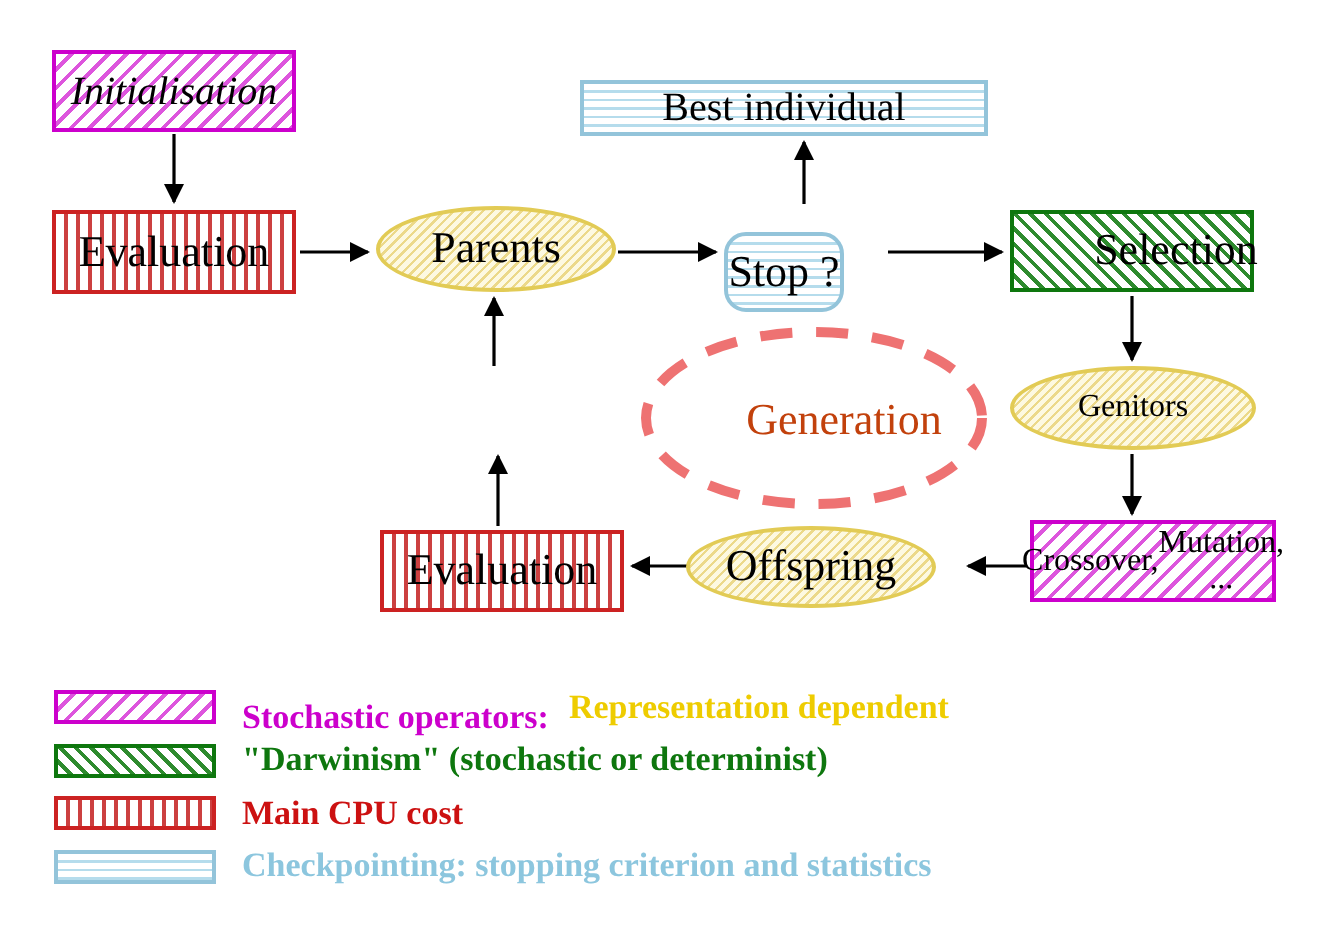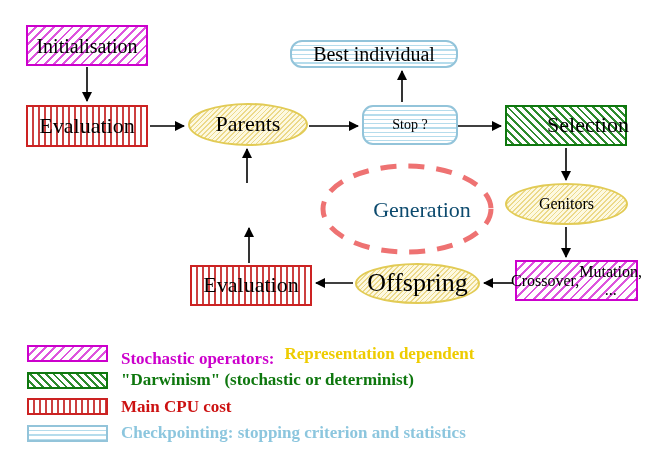--- a/index.html
+++ b/index.html
@@ -46,37 +46,37 @@
     border: 2px solid #93c4da;
   }
   .hatch-yellow {
     background: repeating-linear-gradient(135deg, #fdf9e1 0px, #fdf9e1 2.2px, #ecd98a 2.2px, #ecd98a 3.4px);
     border: 2px solid #e2cb55;
   }
   .ellipse { border-radius: 50%; }
   .rounded { border-radius: 11px; }
 
   
-  #node-initialisation   { left: 26px;  top: 25px;  width: 122px; height: 41px; font-size: 20px; }
+  #node-initialisation   { left: 26px;  top: 25px;  width: 122px; height: 41px; font-size: 20px; font-style: italic; }
   #node-evaluation-top   { left: 26px;  top: 105px; width: 122px; height: 42px; font-size: 22px; }
   #node-parents          { left: 188px; top: 103px; width: 120px; height: 43px; font-size: 22px; }
-  #node-best-individual  { left: 290px; top: 40px;  width: 168px; height: 28px; font-size: 20px; border-radius: 12px; }
-  #node-stop             { left: 362px; top: 105px; width: 96px;  height: 40px; font-size: 14px; }
+  #node-best-individual  { left: 290px; top: 40px;  width: 204px; height: 28px; font-size: 20px; }
+  #node-stop             { left: 362px; top: 116px; width: 60px;  height: 40px; font-size: 22px; }
   #node-selection        { left: 505px; top: 105px; width: 122px; height: 41px; font-size: 22px; }
   #node-genitors         { left: 505px; top: 183px; width: 123px; height: 42px; font-size: 16px; }
   #node-crossover        { left: 515px; top: 260px; width: 123px; height: 41px; font-size: 16px; }
-  #node-offspring        { left: 355px; top: 263px; width: 125px; height: 41px; font-size: 26px; }
+  #node-offspring        { left: 343px; top: 263px; width: 125px; height: 41px; font-size: 22px; }
   #node-evaluation-bot   { left: 190px; top: 265px; width: 122px; height: 41px; font-size: 22px; }
   #node-replacement      { left: 186px; top: 185px; width: 121px; height: 40px; font-size: 18px; }
   #label-generation {
     position: absolute;
     left: 327px; top: 197px; width: 190px;
     text-align: center;
     font-size: 22px;
-    color: #0c4a6e;
+    color: #c2410c;
   }
   .two-line { display: flex; flex-direction: row; }
 
   
   #legend { position: absolute; left: 27px; top: 345px; }
   .legend-row {
     display: flex;
     align-items: center;
     height: 17px;
     margin-bottom: 9.5px;

